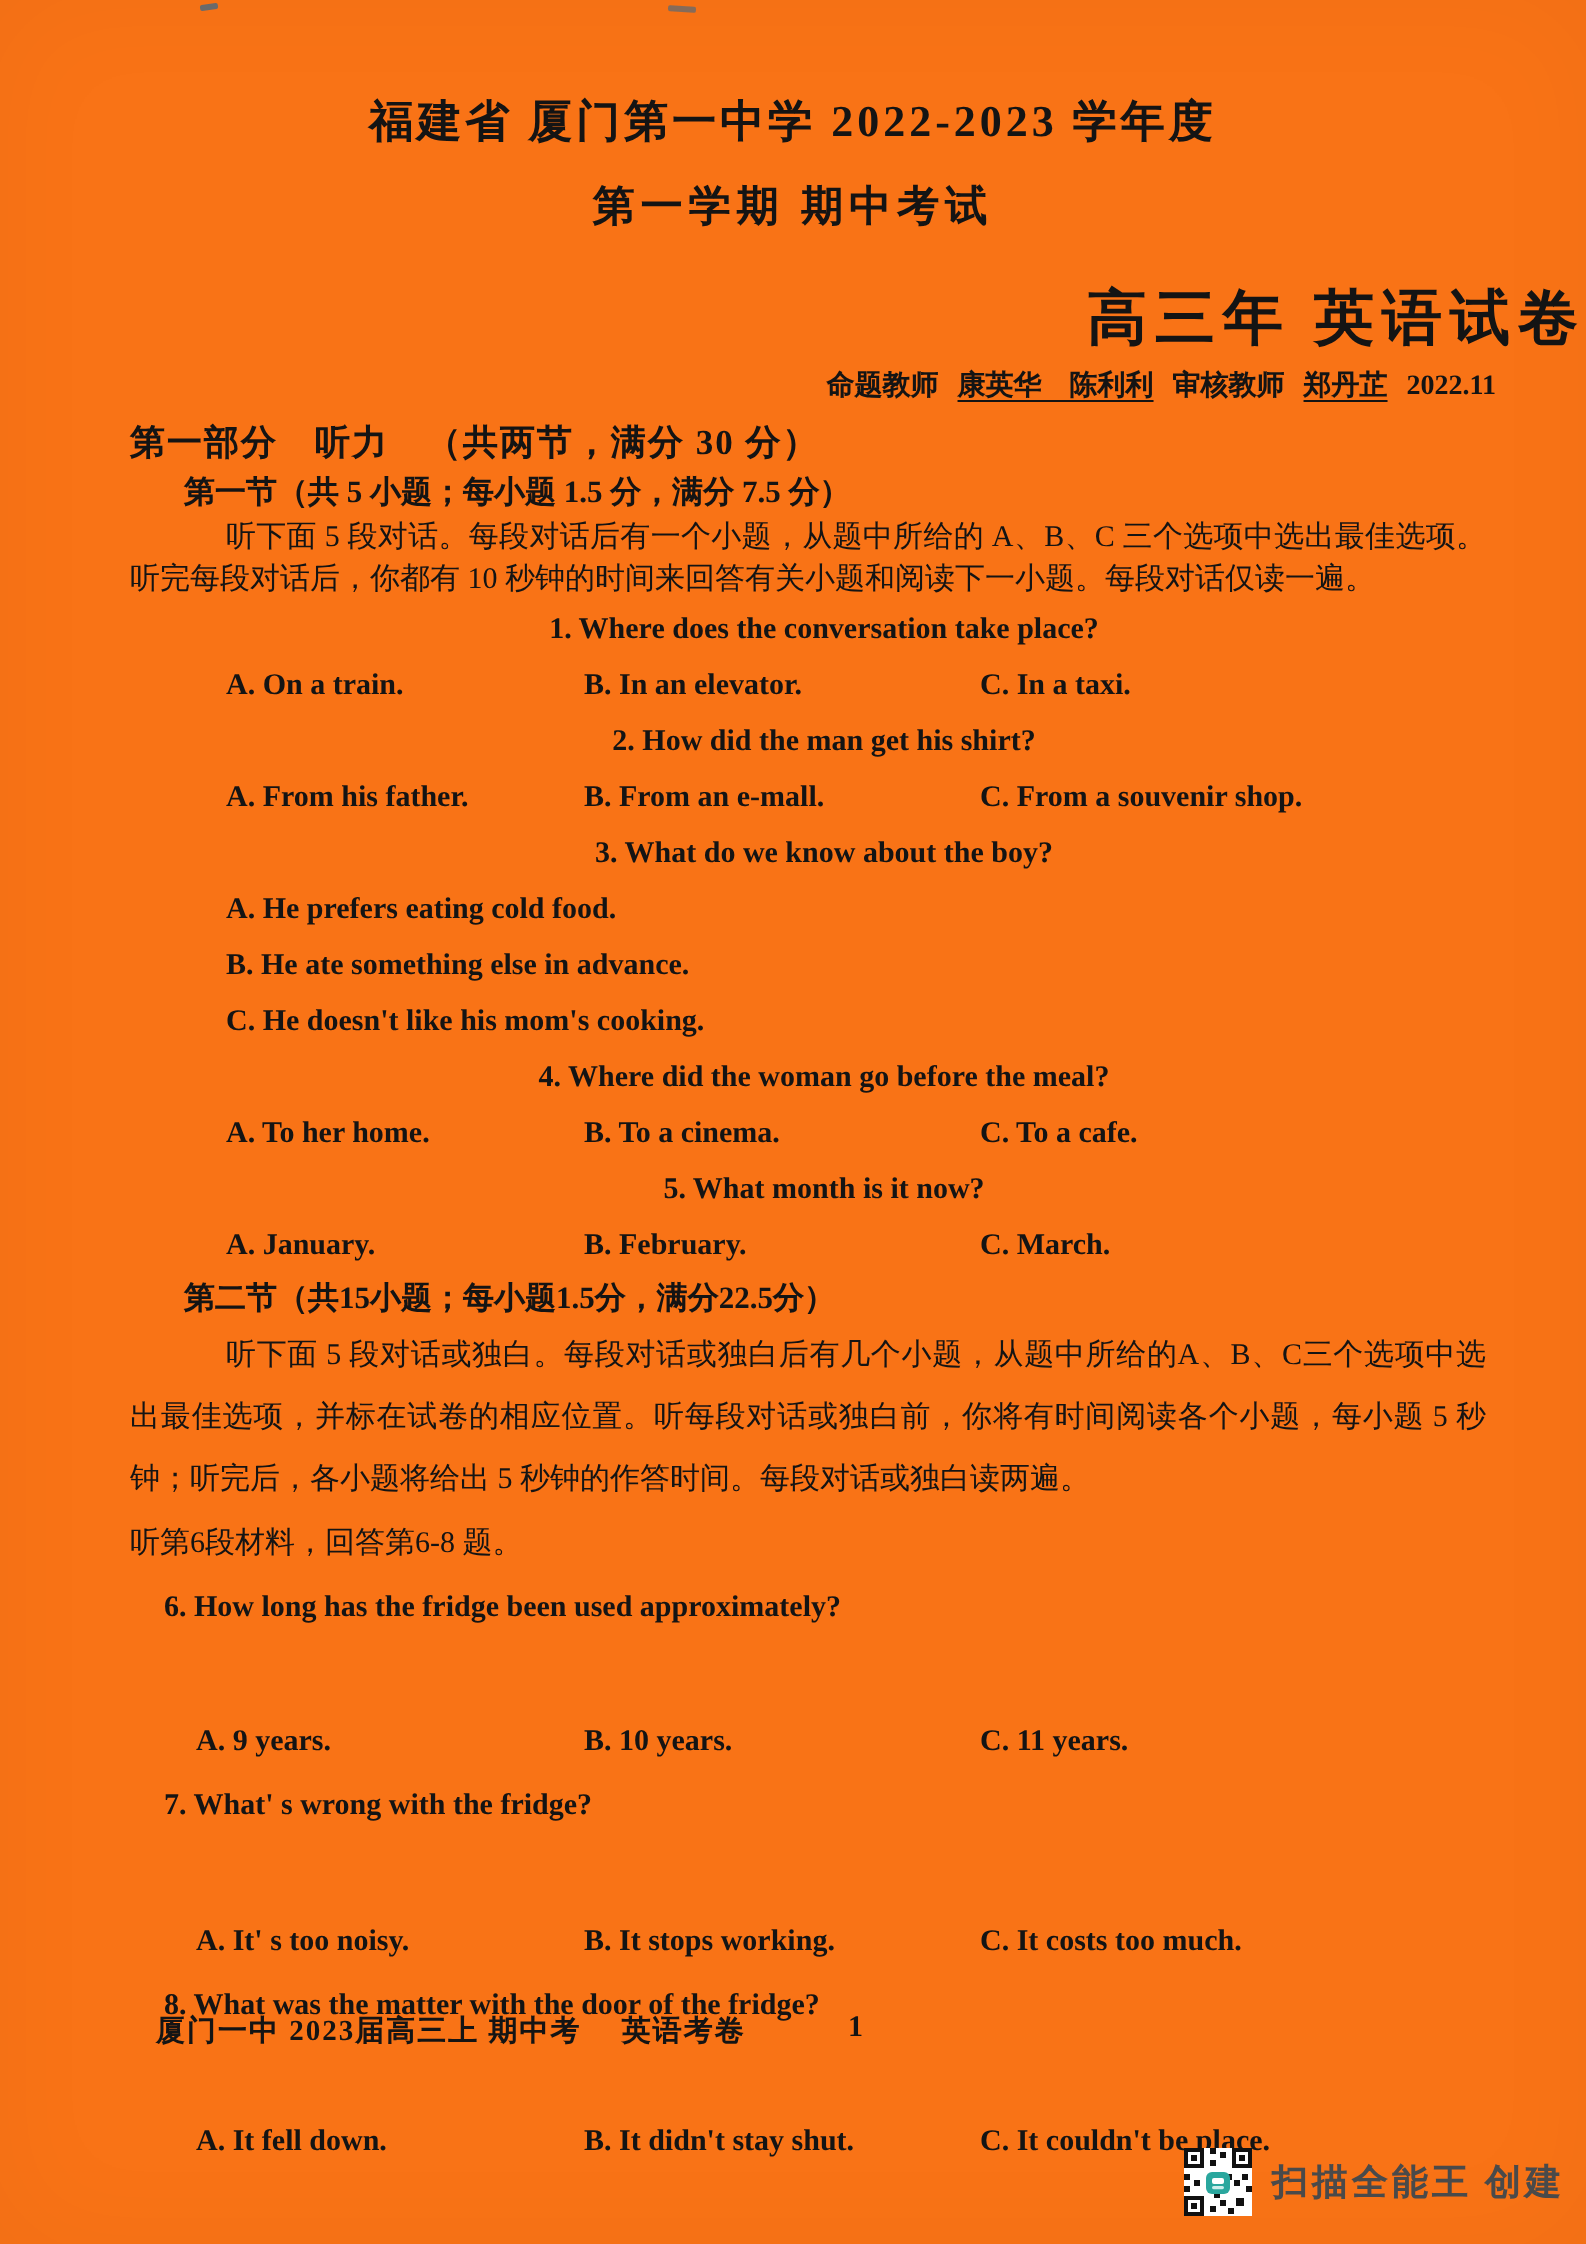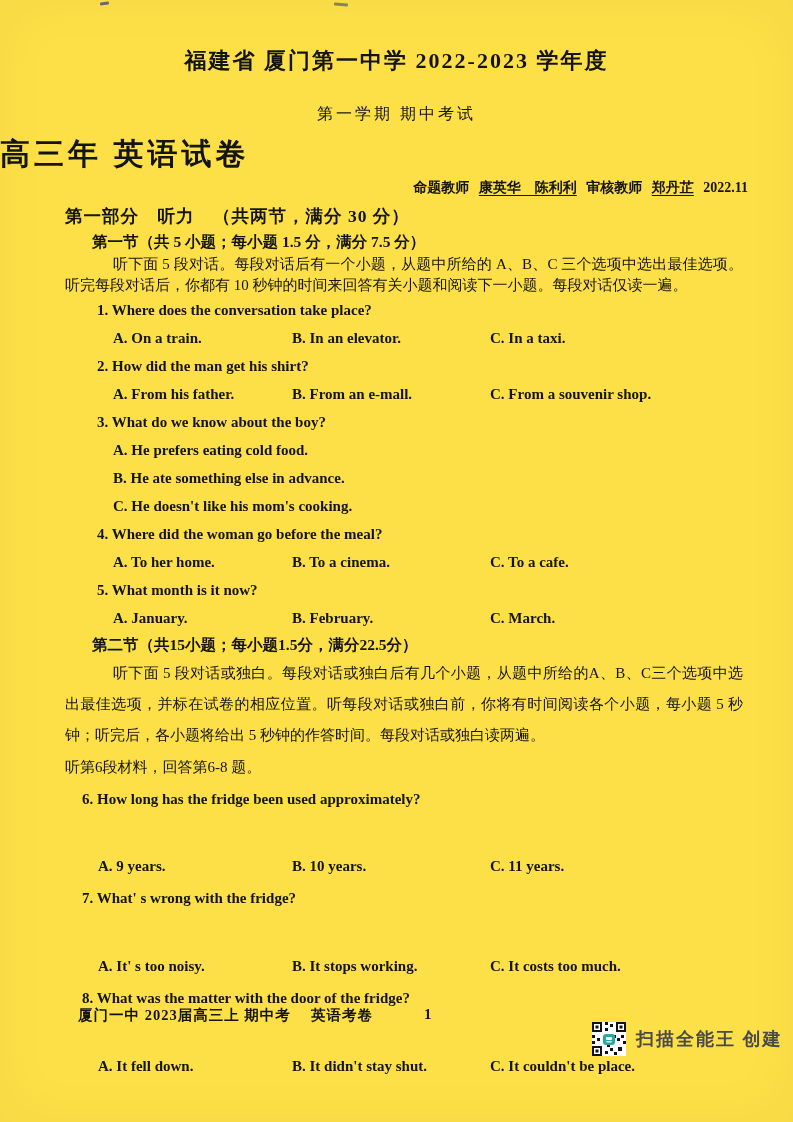--- a/index.html
+++ b/index.html
@@ -1,53 +1,53 @@
 <!DOCTYPE html>
 <html><head>
 <meta charset="utf-8">
 <style>
   html,body{margin:0;padding:0;background:#ffffff;}
   .page{
     position:relative;width:793px;height:1122px;overflow:hidden;
-    background:#fde047;color:#141414;
+    background:#f97316;color:#141414;
     font-family:"Liberation Serif","DejaVu Serif",serif;
     box-shadow:inset 0 0 60px rgba(0,0,0,0.035);
   }
   .speck{position:absolute;background:#6a6a6a;border-radius:1px;}
   .speck-1{left:100px;top:2px;width:9px;height:3px;transform:rotate(-8deg);}
   .speck-2{left:334px;top:3px;width:14px;height:3px;transform:rotate(4deg);opacity:.8;}
 
   .h-school{padding-top:46px;text-align:center;font-size:22px;font-weight:700;letter-spacing:2px;}
-  .h-term{text-align:center;font-size:16px;font-weight:400;letter-spacing:3px;margin-top:28px;}
-  .h-title{text-align:left;font-size:30px;font-weight:700;letter-spacing:4px;margin-top:9px;}
+  .h-term{text-align:center;font-size:21px;font-weight:700;letter-spacing:3px;margin-top:13px;}
+  .h-title{text-align:right;font-size:30px;font-weight:700;letter-spacing:4px;margin-top:22px;}
   .byline{margin-top:4px;padding-right:45px;text-align:right;font-size:14px;font-weight:600;}
   .byline span{margin-left:6px;}
   .uline{text-decoration:underline;text-underline-offset:3px;}
 
   .content{padding:6px 50px 0 65px;font-size:15px;}
   .part-heading{font-size:17.5px;font-weight:700;line-height:26px;letter-spacing:1px;}
   .sec-heading{margin-left:27px;font-size:15.5px;font-weight:700;line-height:25px;}
   .sec-heading.s2{line-height:26px;}
   .intro{line-height:21px;text-indent:48px;text-align:justify;}
   .intro2{line-height:31px;text-indent:48px;text-align:justify;}
   .note{line-height:33px;}
   .note.n2{line-height:31px;}
 
-  .q-line{margin-left:32px;line-height:28px;font-weight:700;}
+  .q-line{margin-left:16px;line-height:28px;font-weight:700;text-align:center;}
   .opts{display:grid;grid-template-columns:179px 198px auto;margin-left:48px;line-height:28px;font-weight:700;}
   .opt-line{margin-left:48px;line-height:28px;font-weight:700;}
 
   .q-line2{margin-left:17px;line-height:31px;font-weight:700;}
   .q-line2.gap{line-height:33px;}
   .opts2{display:grid;grid-template-columns:194px 198px auto;margin-left:33px;line-height:31px;font-weight:700;margin-top:36px;}
 
   .footer-left{position:absolute;left:78px;top:1006px;font-size:14.5px;font-weight:700;letter-spacing:1px;}
   .footer-page{position:absolute;left:424px;top:1006px;font-size:15px;font-weight:700;}
 
-  .watermark{position:absolute;left:592px;top:1022px;display:flex;align-items:center;}
+  .watermark{position:absolute;left:592px;top:1074px;display:flex;align-items:center;}
   .wm-text{margin-left:10px;font-size:18px;color:#4a4a4a;letter-spacing:2px;font-weight:600;}
 </style>
 </head>
 <body>
 
 <div class="page">
 
   <div class="speck speck-1"></div>
   <div class="speck speck-2"></div>
 

